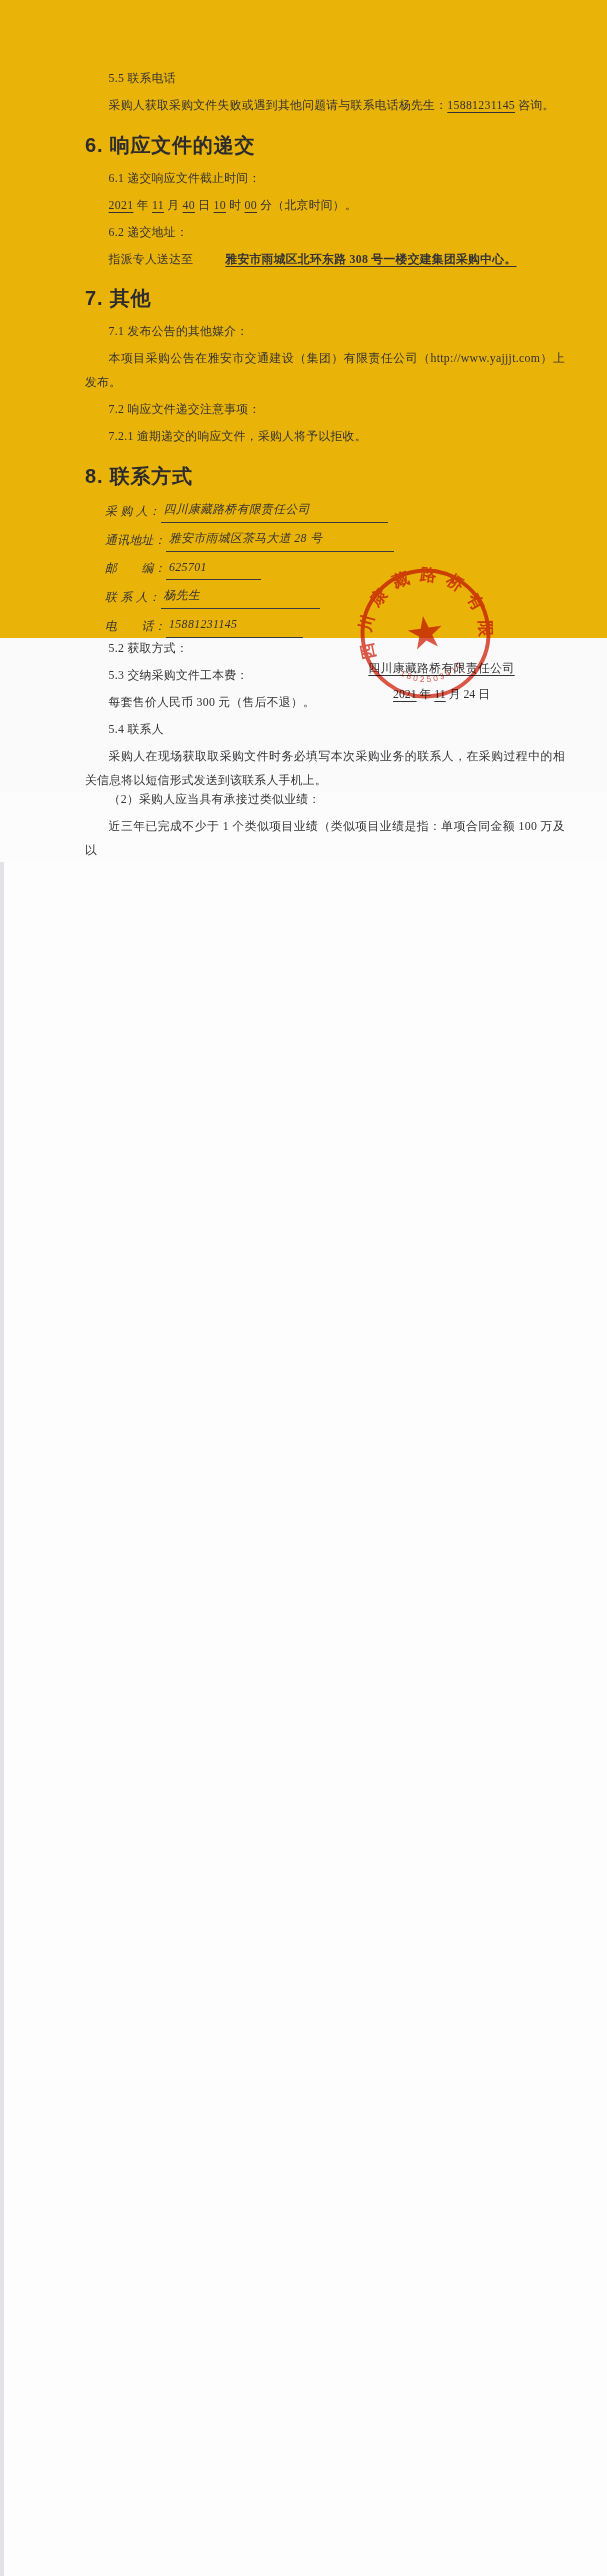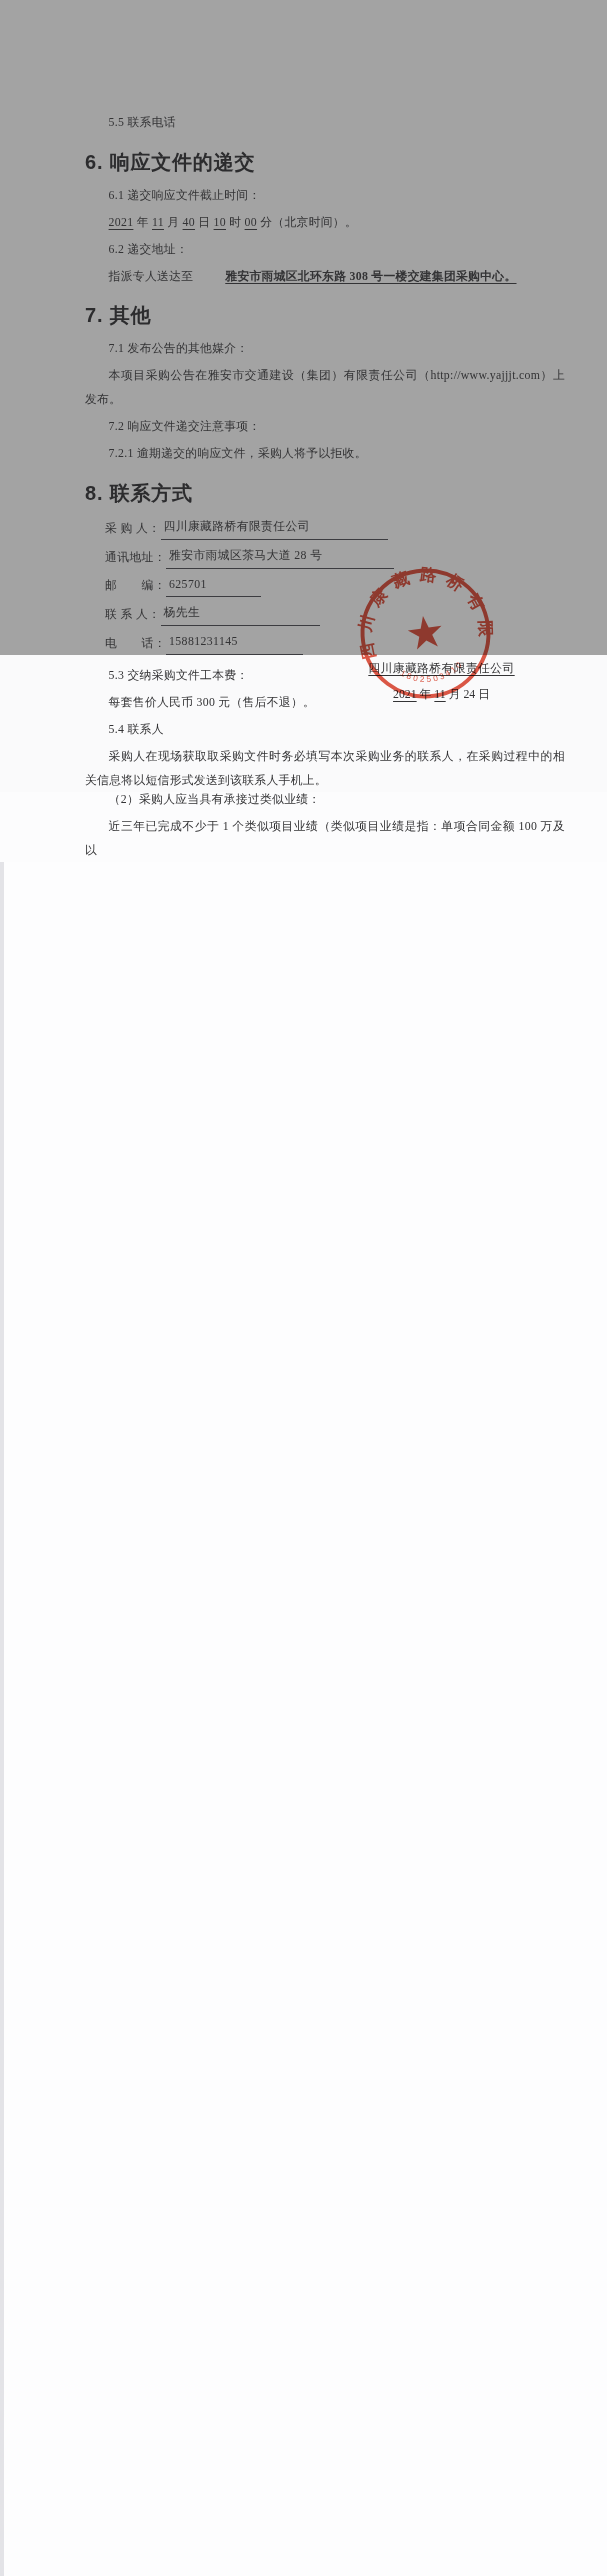--- a/index.html
+++ b/index.html
@@ -5,40 +5,40 @@
   html,body{margin:0;padding:0;background:#ffffff;}
   #canvas{
     position:relative;width:608px;height:2576px;margin:0 auto;overflow:hidden;
     background:#fdfdfe;color:#333335;
     font-family:"Liberation Serif","DejaVu Serif",serif;font-size:11.8px;
   }
   .page{position:absolute;left:0;width:608px;box-sizing:border-box;
     padding-left:85px;padding-right:43px;}
   .p1{top:0;height:1124;background:#fcfcfd;padding-top:73px;}
   .p2{top:1132;height:1104;background:#fafafb;padding-top:78px;}
-  .p3{top:2266;height:1125;background:#a3a3a3;padding-top:107px;}
+  .p3{top:2266;height:1125;background:#eab308;padding-top:63px;}
   .pb1{position:absolute;left:0;top:1124;width:608px;height:6px;
     background:linear-gradient(180deg,#f1f0f2,#e2e0e4 60%,#fdfdfe);}
   .pb2{position:absolute;left:0;top:2236;width:608px;height:23px;
     background:linear-gradient(180deg,#f2f2f4,#e9e8ec 70%,#dfdee4 82%,#fcfcfd 90%);}
   .edge{position:absolute;left:0;top:0;width:3.8px;height:2576px;background:#d5d5da;opacity:.65;}
   .smudge{position:absolute;left:53px;top:0;width:61px;height:2.3px;background:#7d7d82;opacity:.4;}
 
   .title{font-family:"Liberation Sans","DejaVu Sans",sans-serif;font-weight:bold;
     font-size:13.3px;text-align:center;line-height:27px;color:#2c2c2e;letter-spacing:0.8px;}
   .sec{font-family:"Liberation Sans","DejaVu Sans",sans-serif;font-weight:bold;
     font-size:20px;color:#2c2c2e;line-height:29px;margin:13.7px 0 6px;letter-spacing:0.8px;}
   .sec.first{margin-top:15px;}
   .p{margin:3px 0 0;line-height:24px;text-align:justify;letter-spacing:0.3px;}
   .ind{text-indent:2em;}
   .mt-lg{margin-top:23px;}
   .u{text-decoration:underline;text-decoration-thickness:0.8px;text-underline-offset:3px;text-decoration-skip-ink:none;}
   .bu{font-weight:bold;text-decoration:underline;text-underline-offset:3px;text-decoration-skip-ink:none;margin-left:32px;}
 
-  .crow{display:flex;align-items:flex-end;margin-top:3px;line-height:24px;padding-left:20px;letter-spacing:0.4px;}
+  .crow{display:flex;align-items:flex-end;margin-top:3px;line-height:24px;padding-left:20px;letter-spacing:0.4px;font-style:italic;}
   .crow .lbl{flex:0 0 auto;}
   .crow .val{border-bottom:0.8px solid #3c3c40;padding:0 4.6px 0.8px 3px;}
   .w290{min-width:220px;} .w115{min-width:87px;} .w200{min-width:152px;} .w170{min-width:129px;}
 
   .sig{position:absolute;left:339px;top:655px;width:205px;text-align:center;line-height:26px;}
   .sig .company{letter-spacing:0.4px;}
   .stamp{position:absolute;left:354px;top:562px;width:143px;height:143px;
     opacity:.86;mix-blend-mode:multiply;transform:rotate(-8deg);}
   .stamp text{fill:#da3d28;}
   .stamp .arc-name{font-size:23px;letter-spacing:13px;font-weight:bold;
@@ -102,20 +102,21 @@
     <p class="p ind">5.3 交纳采购文件工本费：</p>
     <p class="p ind">每套售价人民币 300 元（售后不退）。</p>
     <p class="p ind">5.4 联系人</p>
     <p class="p ind">采购人在现场获取取采购文件时务必填写本次采购业务的联系人，在采购过程中的相关信息将以短信形式发送到该联系人手机上。</p>
   </section>
 
   <div class="pb2"></div>
 
   <section class="page p3">
     <p class="p ind">5.5 联系电话</p>
+    <p class="p ind"><span>采购人获取采购文件失败或遇到其他问题请与联系电话杨先生：</span><span class="u">15881231145</span><span> 咨询。</span></p>
 
     <div class="sec">6. 响应文件的递交</div>
     <p class="p ind">6.1 递交响应文件截止时间：</p>
     <p class="p ind"><span class="u">2021</span><span> 年 </span><span class="u">11</span><span> 月 </span><span class="u">40</span><span> 日 </span><span class="u">10</span><span> 时 </span><span class="u">00</span><span> 分（北京时间）。</span></p>
     <p class="p ind">6.2 递交地址：</p>
     <p class="p ind"><span>指派专人送达至</span><span class="bu">雅安市雨城区北环东路 308 号一楼交建集团采购中心。</span></p>
 
     <div class="sec">7. 其他</div>
     <p class="p ind">7.1 发布公告的其他媒介：</p>
     <p class="p ind">本项目采购公告在雅安市交通建设（集团）有限责任公司（http://www.yajjjt.com）上发布。</p>

